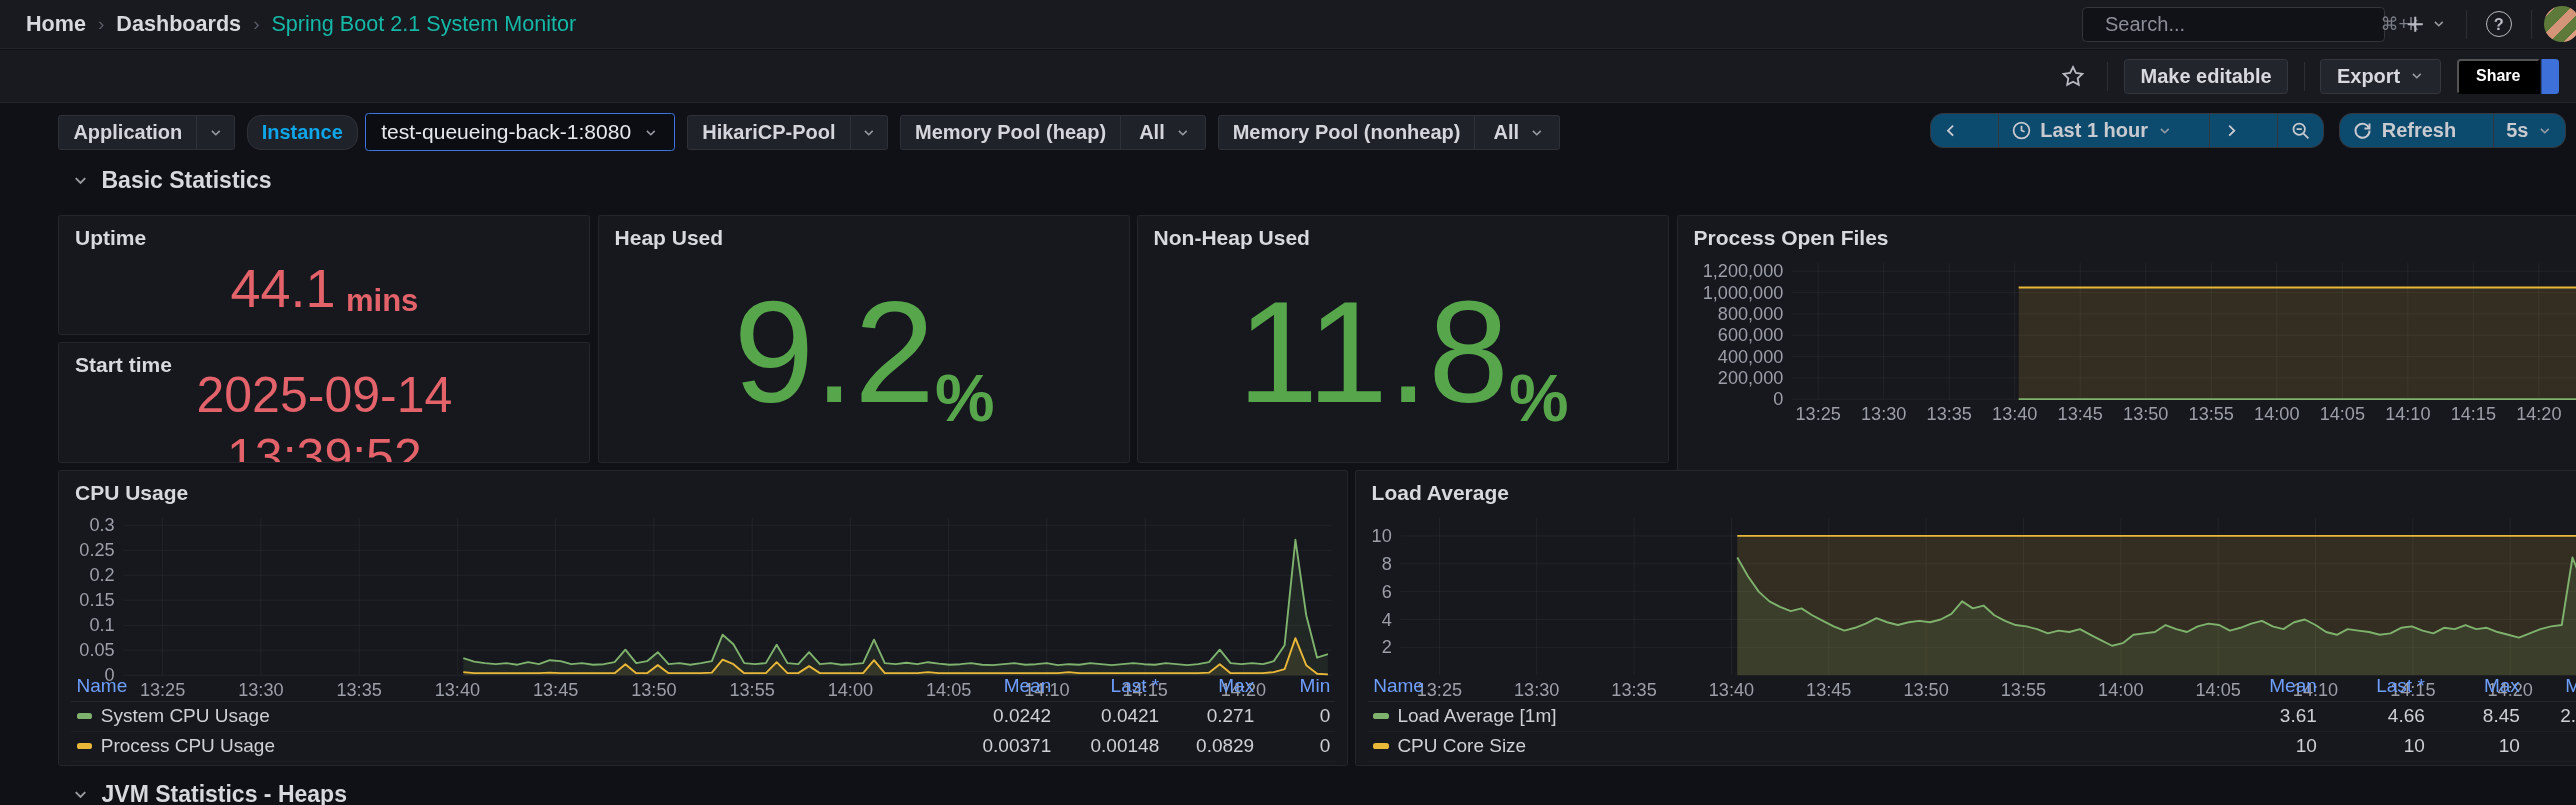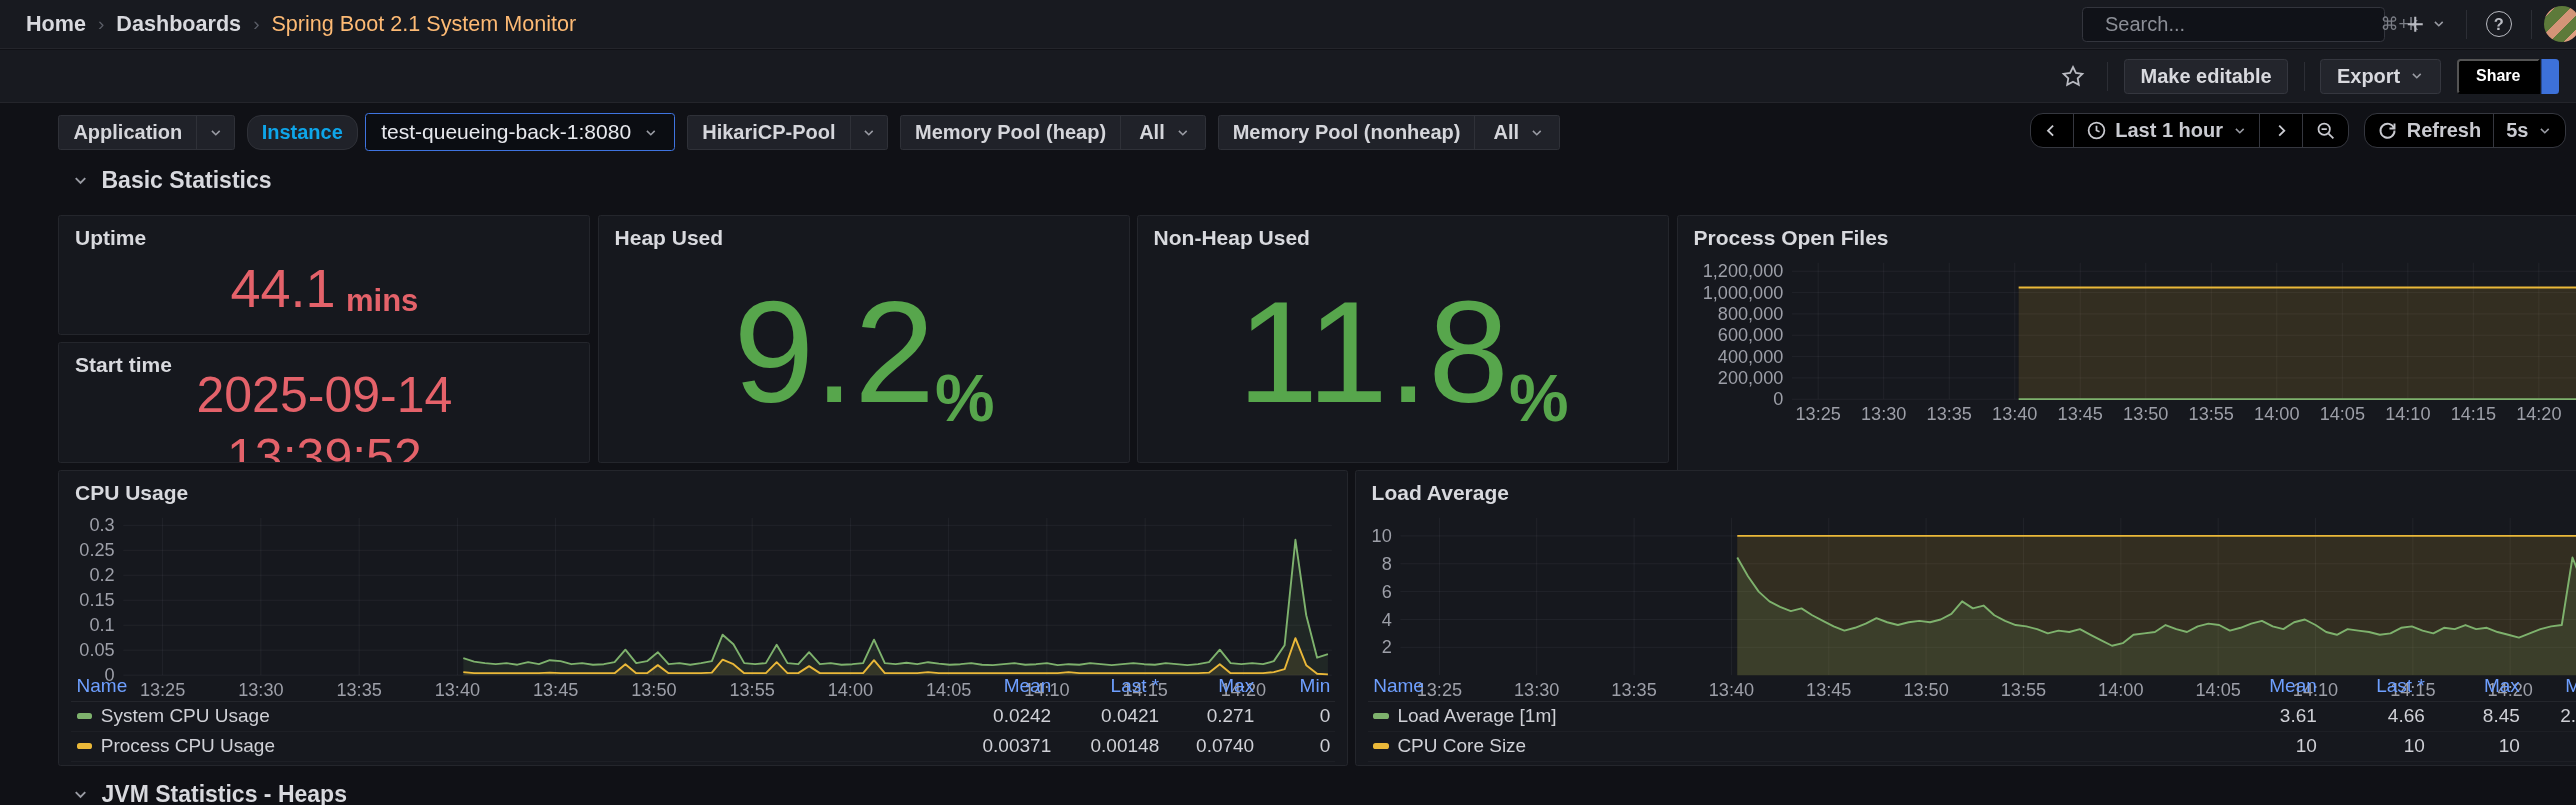--- a/index.html
+++ b/index.html
@@ -7,21 +7,21 @@
   body { font-family:"Liberation Sans", sans-serif; color:#d8d9de; }
   #screen { position:relative; width:2576px; height:806px; background:#101116; overflow:hidden; }
 
   
   .navrow { position:absolute; left:0; right:0; background:#181a20; display:flex; align-items:center; }
   #row1 { top:0; height:49px; border-bottom:0.9px solid #24252b; padding:0 17.3px 0 26px; }
   #row2 { top:50px; height:53px; border-bottom:0.9px solid #24252b; padding:0 17.3px; justify-content:flex-end; }
   .breadcrumb { display:flex; align-items:center; gap:12px; font-size:21.6px; }
   .bc-link { font-weight:700; color:#d8d9de; cursor:pointer; }
   .bc-sep { color:#5a5d66; font-size:19px; }
-  .bc-current { color:#fdba74; }
+  .bc-current { color:#14b8a6; }
   .nav-right { margin-left:auto; display:flex; align-items:center; gap:12px; }
   .searchbox { display:flex; align-items:center; gap:10.4px; width:303px; height:35px; background:#101218;
                border:0.9px solid #33353d; border-radius:4.3px; padding:0 12px; color:#8b8e96; }
   .searchbox input { flex:1; background:transparent; border:none; outline:none; color:#c9cad0; font-size:20px; font-family:inherit; }
   .searchbox input::placeholder { color:#8b8e96; }
   .kbd { color:#7b7e86; font-size:18px; }
   .iconbtn { display:flex; align-items:center; justify-content:center; height:35px; padding:0 7px; color:#b9bbc2; cursor:pointer; }
   .vdiv { width:0.9px; height:29px; background:#2c2e35; }
   .help-circ { width:26px; height:26px; border:1.7px solid #b9bbc2; border-radius:50%; display:flex; align-items:center; justify-content:center;
                font-size:16.4px; font-weight:700; color:#b9bbc2; }
@@ -43,21 +43,21 @@
   .vgroup { display:flex; align-items:stretch; height:35px; background:#202229; border:0.9px solid #2f3138; border-radius:2.6px; overflow:hidden; }
   .vcell { display:flex; align-items:center; padding:0 14px; font-size:20px; font-weight:600; color:#d5d6db; }
   .vcell + .vcell { border-left:0.9px solid #2f3138;padding-left:18px; }
   .vchev { display:flex; align-items:center; padding:0 10.4px; border-left:0.9px solid #2f3138; color:#9a9ca4; }
   .vlabel-solo { display:flex; align-items:center; height:35px; padding:0 14px; background:#202229; border:0.9px solid #2f3138;
                  border-radius:14px; font-size:20px; font-weight:600; color:#0ea5e9; }
   .vvalue-focus { display:flex; align-items:center; gap:12px; height:38px; margin-left:-5.2px; padding:0 15.6px; background:#0b0d12;
                   border:1.7px solid #3f74e0; border-radius:3.5px; font-size:21px; color:#e8e9ee; cursor:pointer; }
 
   #timectrl { position:absolute; top:10.4px; right:10.4px; display:flex; gap:15.6px; align-items:center; }
-  .tgroup { display:flex; align-items:stretch; height:35px; background:#000000; border:0.9px solid #35373f; border-radius:13px; overflow:hidden; }
+  .tgroup { display:flex; align-items:stretch; height:35px; background:#0c4a6e; border:0.9px solid #35373f; border-radius:13px; overflow:hidden;gap:25px; }
   .tbtn { display:flex; align-items:center; gap:8.6px; padding:0 12px; color:#c9cad0; font-size:20px; font-weight:600; cursor:pointer; }
   .tbtn + .tbtn { border-left:0.9px solid #35373f; }
 
   
   .sect { position:absolute; display:flex; align-items:center; gap:12px; font-size:23px; font-weight:700; color:#d8d9de; cursor:pointer; }
   .sect .chev { color:#9a9ca4; }
 
   
   .panel { position:absolute; background:#16181e; border:0.9px solid #24262c; border-radius:2.6px; }
   .ptitle { position:absolute; top:10.4px; left:15.6px; font-size:21px; font-weight:600; color:#d8d9de; }
@@ -404,21 +404,21 @@
           <span class="lt-num">0.271</span>
           <span class="lt-num">0</span>
         </div>
         <div class="lt-row">
           <span class="lt-name">
               <span class="swatch" style="background: rgb(234, 184, 57);"></span>
               <span>Process CPU Usage</span>
             </span>
           <span class="lt-num">0.00371</span>
           <span class="lt-num">0.00148</span>
-          <span class="lt-num">0.0740</span>
+          <span class="lt-num">0.0829</span>
           <span class="lt-num">0</span>
         </div>
       </div>
     </div>
 
     <div class="panel" style="left:1307px; top:367px; width:1259px; height:296px;">
       <div class="ptitle">Load Average</div>
       <div class="chart" style="top:38px; height:194px;"><svg width="1238" height="194" viewBox="0 0 1432 224">
             <line x1="86.04065040650407" y1="10" x2="86.04065040650407" y2="192" stroke="rgba(215,220,230,0.07)" stroke-width="1"></line>
             <text x="86.04065040650407" y="216" text-anchor="middle" fill="#9d9fa8" font-size="21">13:25</text>

